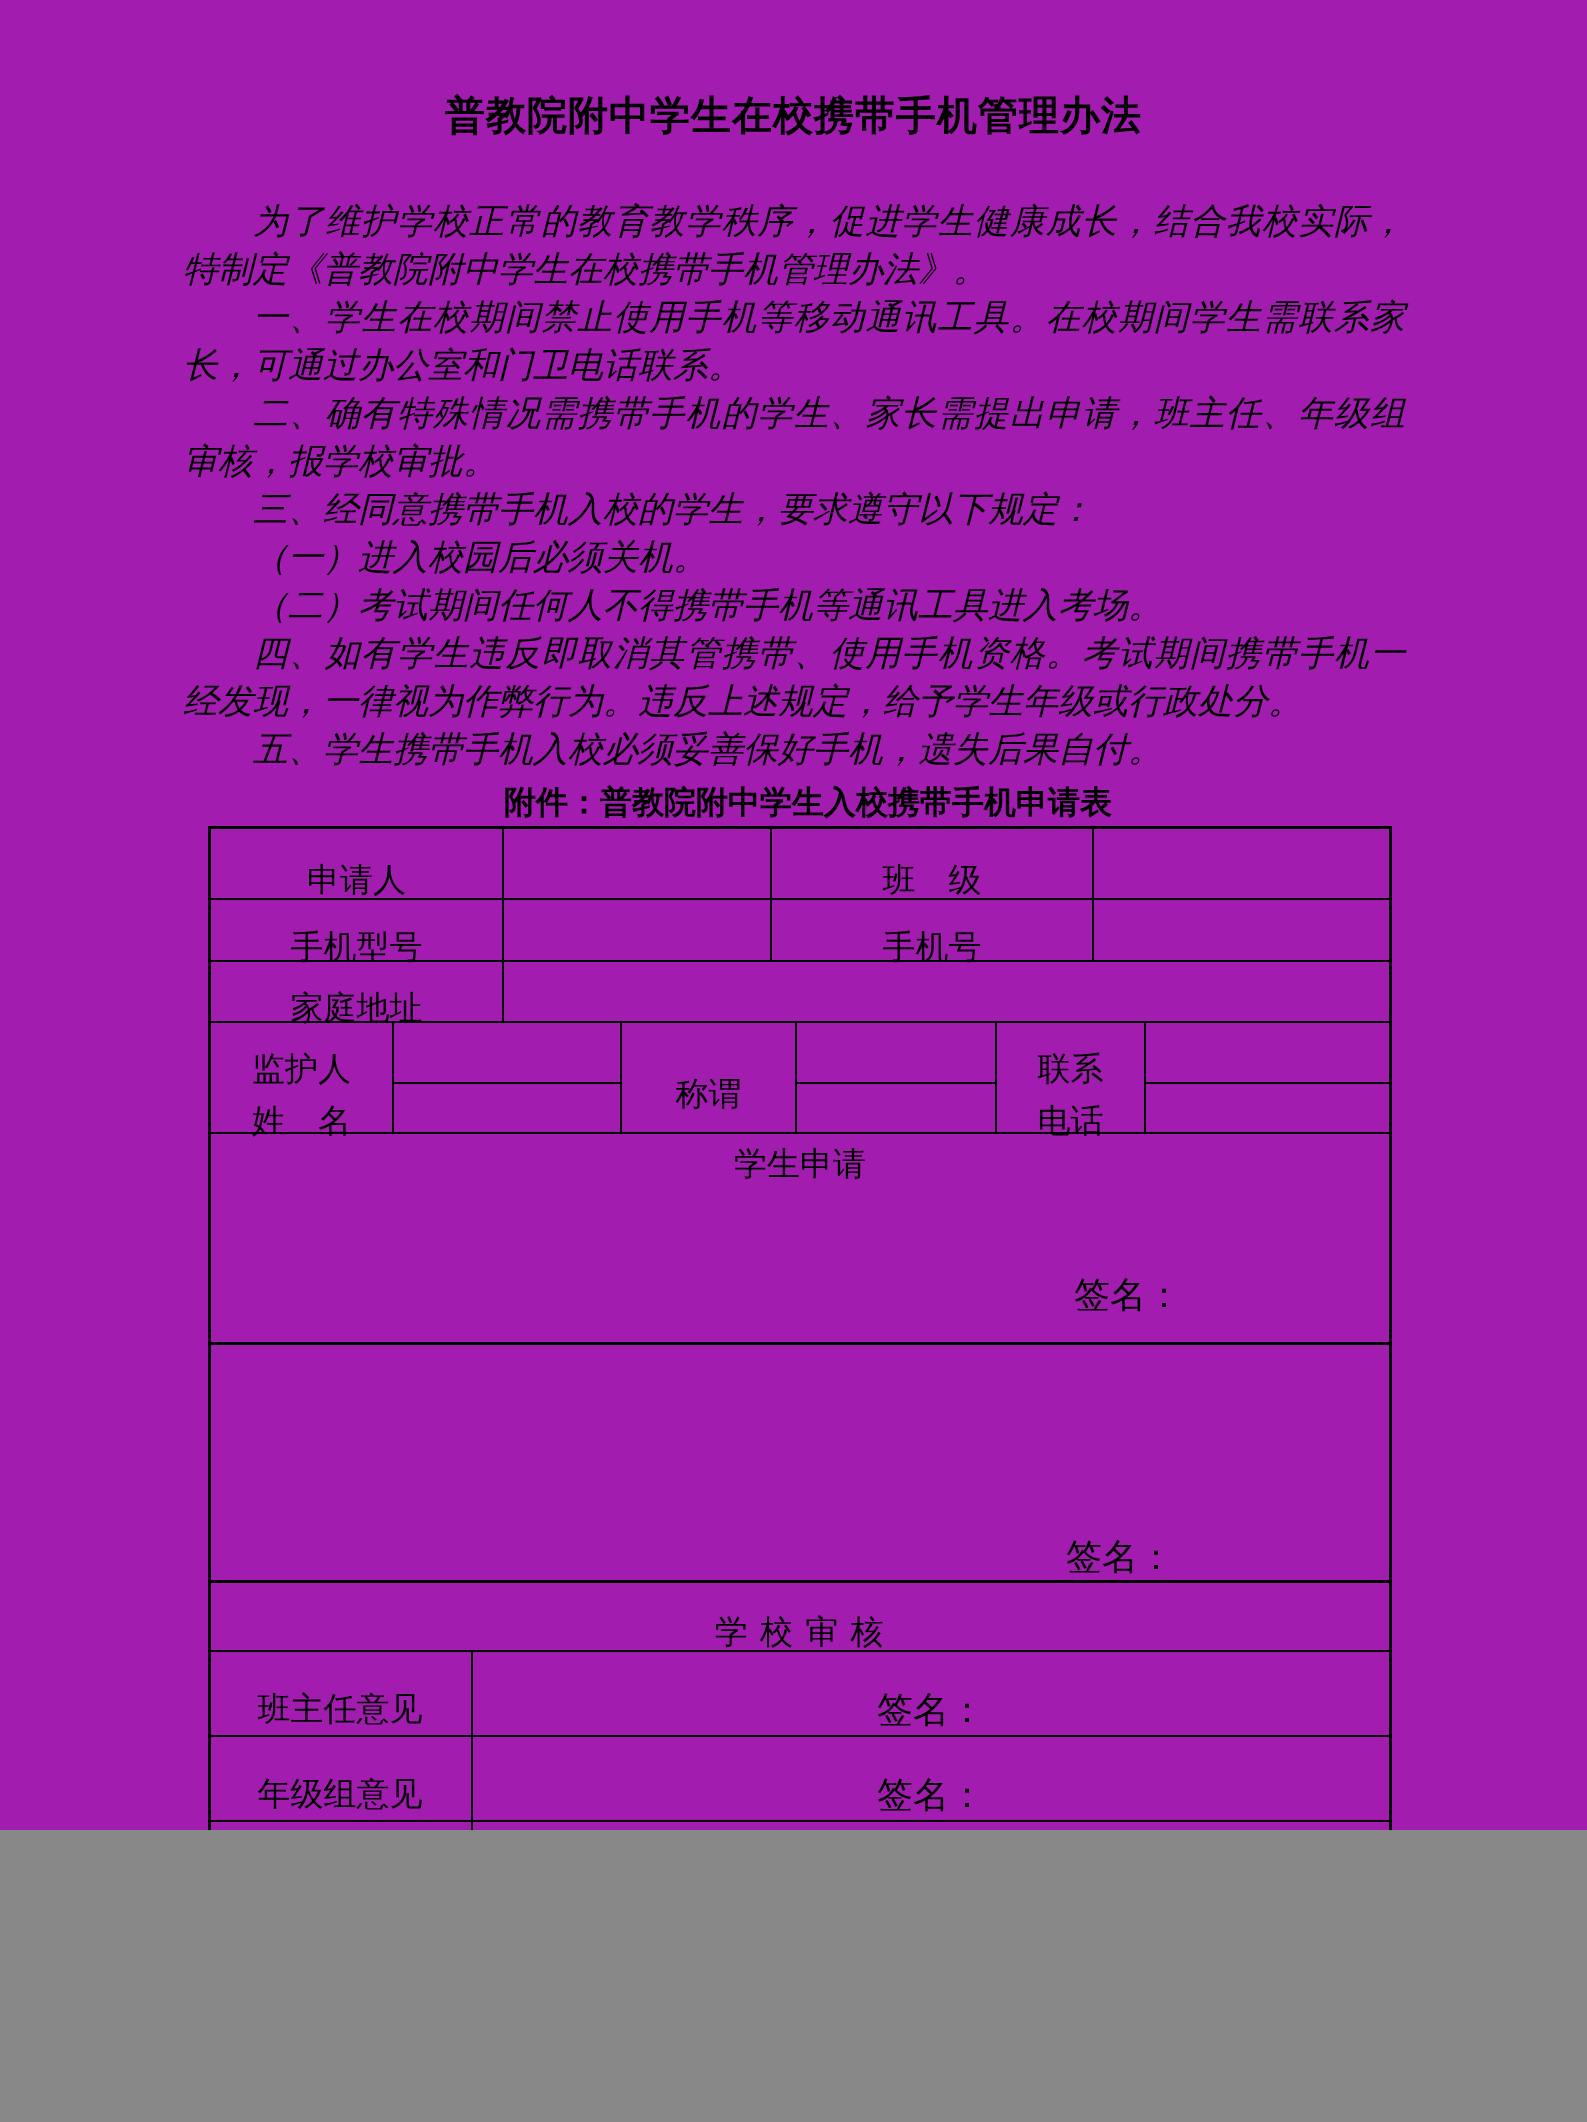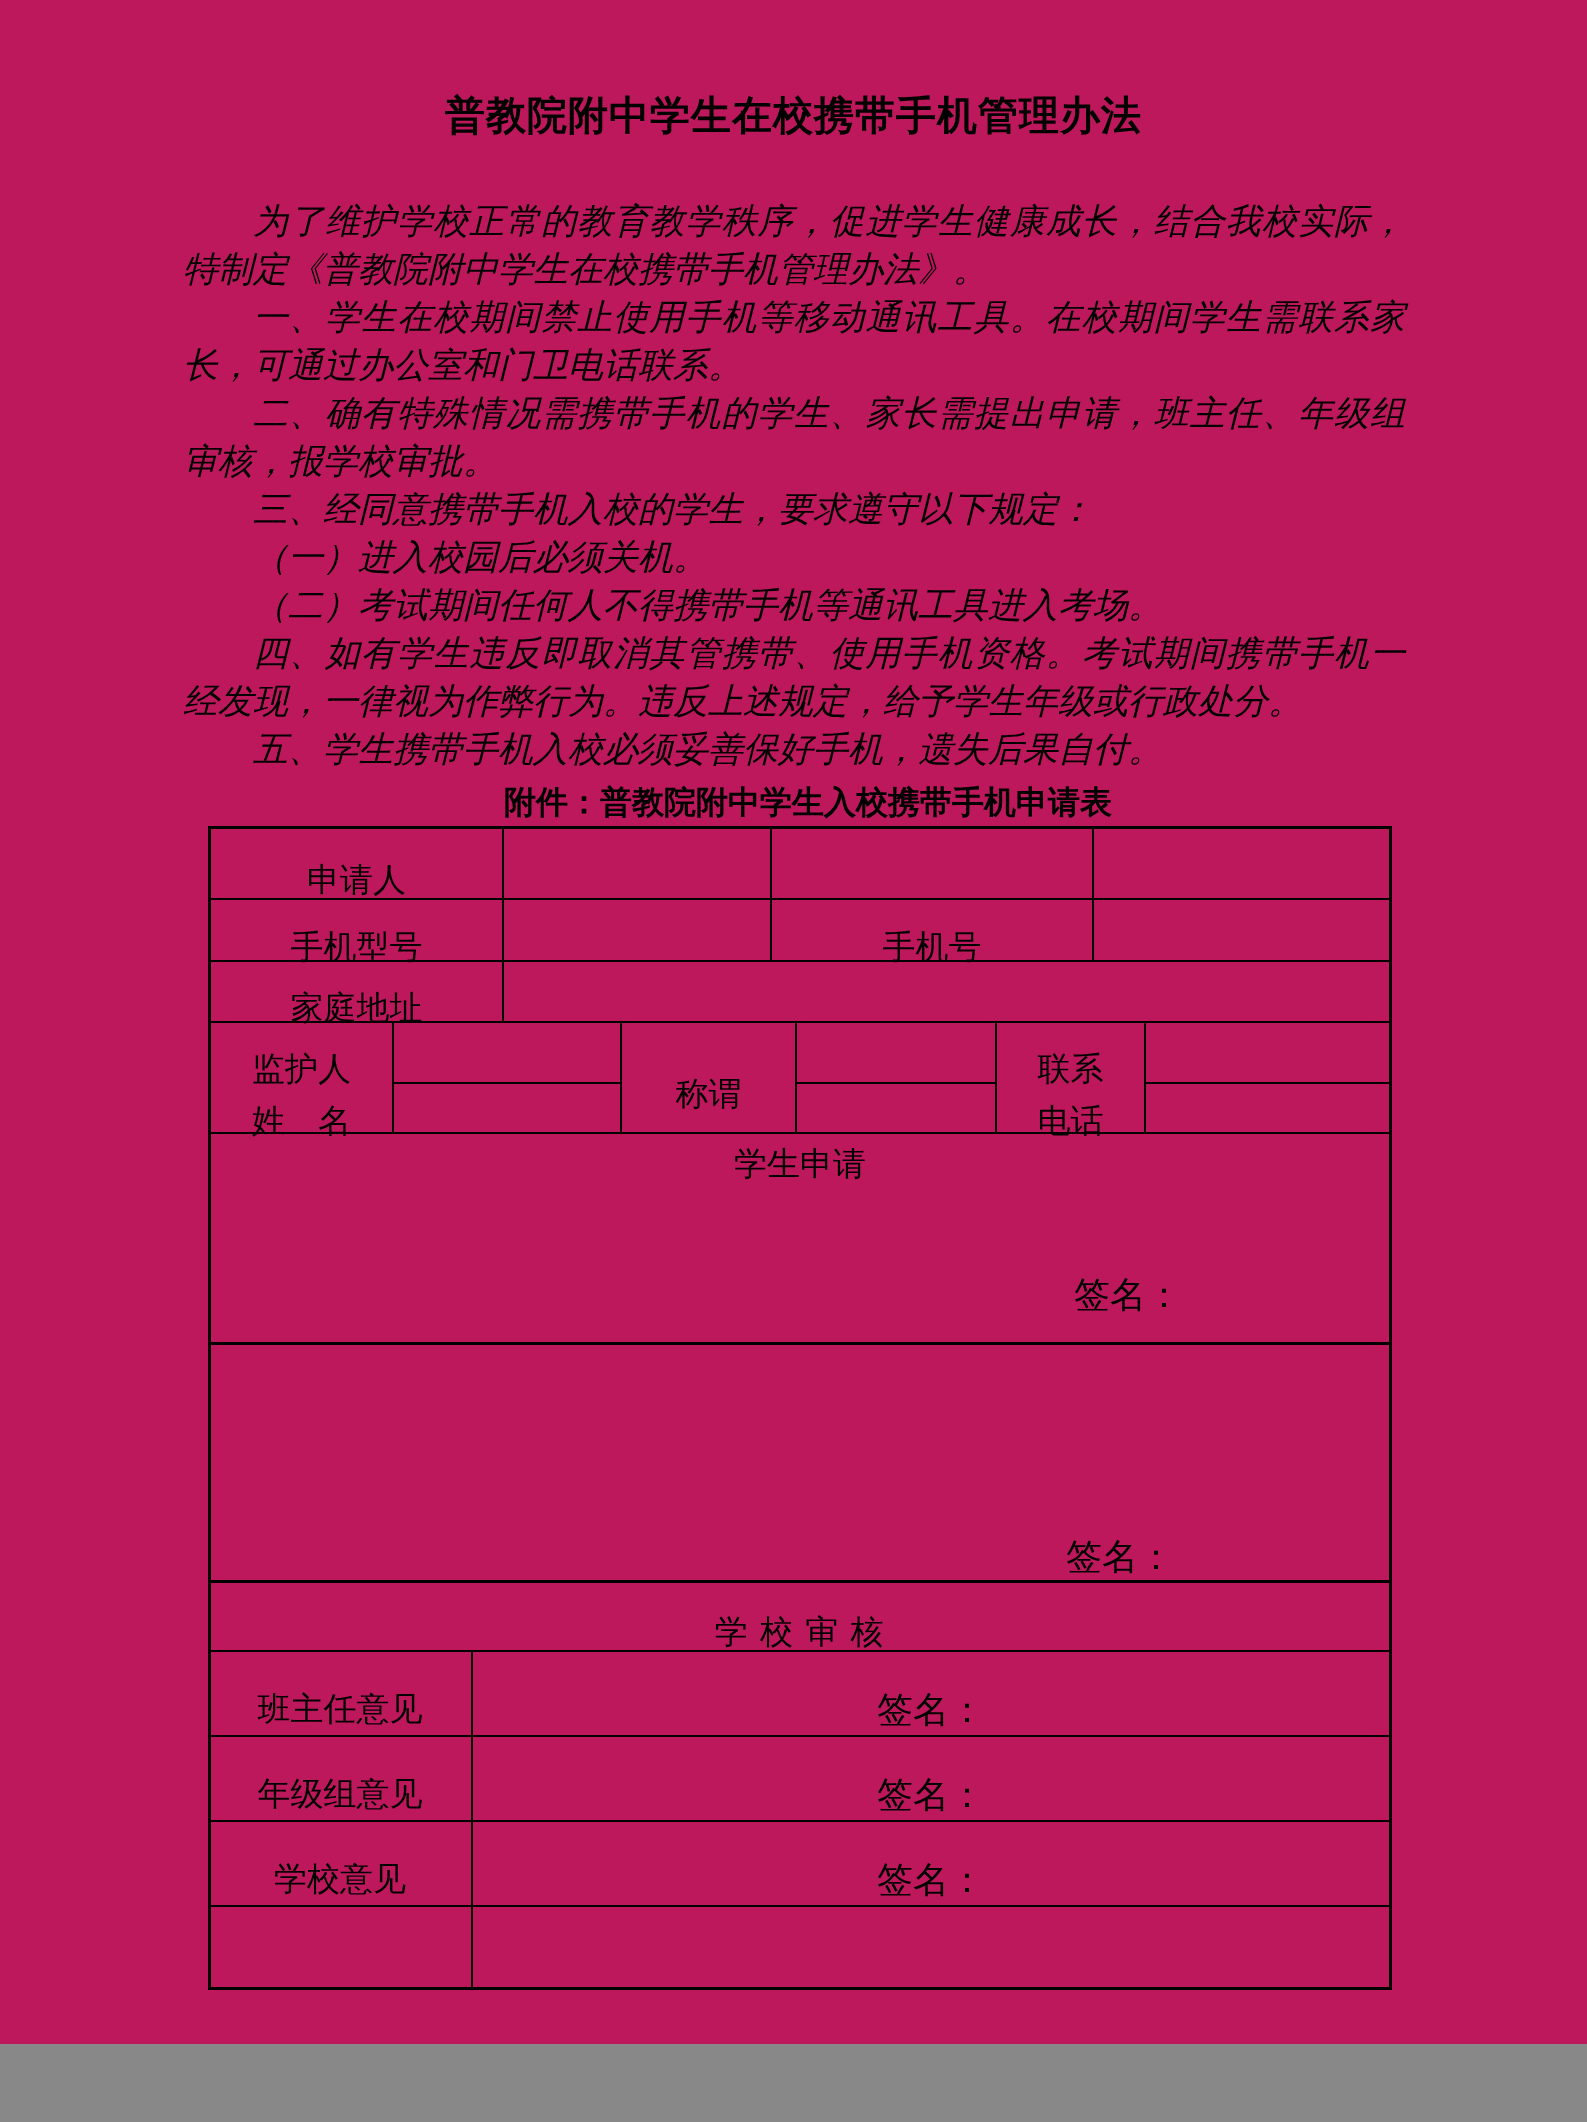--- a/index.html
+++ b/index.html
@@ -1,21 +1,21 @@
 <!DOCTYPE html>
 <html><head>
 <meta charset="utf-8">
 <style>
   * { margin:0; padding:0; box-sizing:border-box; }
   html,body { background:#888; }
   .page {
     position:relative;
-    width:1587px; height:2044px;
+    width:1587px; height:1830px;
     margin:0 auto;
-    background:#be185d;
+    background:#a21caf;
     color:#000;
     font-family:"Liberation Serif","DejaVu Serif",serif;
     overflow:hidden;
   }
   .doc-title {
     position:absolute; top:90px; left:0; width:100%;
     text-align:center;
     font-family:"Liberation Sans","DejaVu Sans",sans-serif;
     font-weight:bold; font-size:40px; line-height:50px;
     letter-spacing:1px;
@@ -97,20 +97,21 @@
     <div class="ln" style="left:884px;top:0;width:2px;height:134px"></div>
     <div class="ln" style="left:184px;top:195px;width:2px;height:111px"></div>
     <div class="ln" style="left:412px;top:195px;width:2px;height:111px"></div>
     <div class="ln" style="left:587px;top:195px;width:2px;height:111px"></div>
     <div class="ln" style="left:787px;top:195px;width:2px;height:111px"></div>
     <div class="ln" style="left:936px;top:195px;width:2px;height:111px"></div>
     <div class="ln" style="left:263px;top:824px;width:2px;height:340px"></div>
 
     <div class="cell" style="left:3px;top:3px;width:291px;height:69px">申请人</div>
     <div class="cell" style="left:296px;top:3px;width:266px;height:69px"></div>
+    <div class="cell" style="left:564px;top:3px;width:320px;height:69px">班　级</div>
     <div class="cell" style="left:886px;top:3px;width:295px;height:69px"></div>
 
     <div class="cell" style="left:3px;top:74px;width:291px;height:60px">手机型号</div>
     <div class="cell" style="left:296px;top:74px;width:266px;height:60px"></div>
     <div class="cell" style="left:564px;top:74px;width:320px;height:60px">手机号</div>
     <div class="cell" style="left:886px;top:74px;width:295px;height:60px"></div>
 
     <div class="cell" style="left:3px;top:136px;width:291px;height:59px">家庭地址</div>
     <div class="cell" style="left:296px;top:136px;width:885px;height:59px"></div>
 

